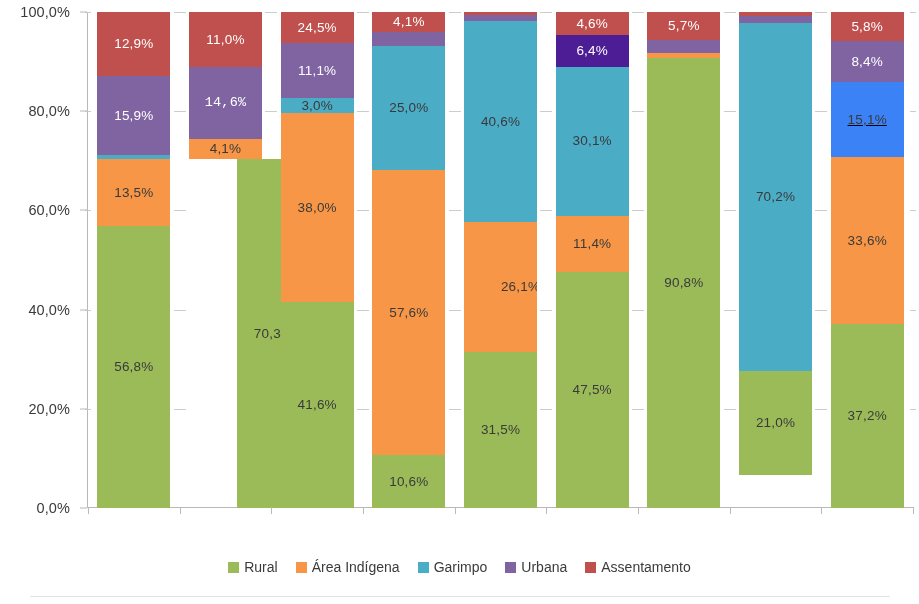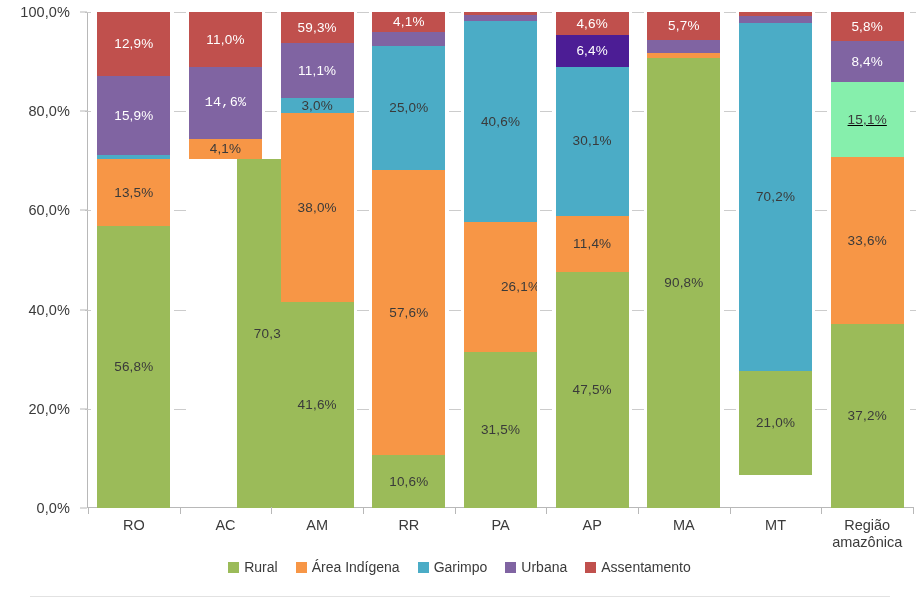--- a/index.html
+++ b/index.html
@@ -281,21 +281,21 @@
               <span class="seg-label lbl-dark">4,1%</span>
             </div>
             <div class="seg" style="background: rgb(155, 187, 89); height: 70.3%; margin-left: 48px;">
               <span class="seg-label lbl-dark">70,3%</span>
             </div>
           </div>
         </div>
         <div class="bar-slot">
           <div class="bar-stack">
             <div class="seg" style="background: rgb(192, 80, 77); height: 6.3%;">
-              <span class="seg-label lbl-light">59,3%</span>
+              <span class="seg-label lbl-light">24,5%</span>
             </div>
             <div class="seg" style="background: rgb(128, 100, 162); height: 11.1%;">
               <span class="seg-label lbl-light">11,1%</span>
             </div>
             <div class="seg" style="background: rgb(75, 172, 198); height: 3%;">
               <span class="seg-label lbl-dark">3,0%</span>
             </div>
             <div class="seg" style="background: rgb(247, 150, 70); height: 38%;">
               <span class="seg-label lbl-dark">38,0%</span>
             </div>
@@ -380,21 +380,21 @@
           </div>
         </div>
         <div class="bar-slot">
           <div class="bar-stack">
             <div class="seg" style="background: rgb(192, 80, 77); height: 5.8%;">
               <span class="seg-label lbl-light">5,8%</span>
             </div>
             <div class="seg" style="background: rgb(128, 100, 162); height: 8.4%;">
               <span class="seg-label lbl-light">8,4%</span>
             </div>
-            <div class="seg" style="background: #86efac; height: 15.1%; text-decoration: underline;">
+            <div class="seg" style="background: #3b82f6; height: 15.1%; text-decoration: underline;">
               <span class="seg-label lbl-dark">15,1%</span>
             </div>
             <div class="seg" style="background: rgb(247, 150, 70); height: 33.6%;">
               <span class="seg-label lbl-dark">33,6%</span>
             </div>
             <div class="seg" style="background: rgb(155, 187, 89); height: 37.2%;">
               <span class="seg-label lbl-dark">37,2%</span>
             </div>
           </div>
         </div>
@@ -405,32 +405,20 @@
         <div class="x-tick" style="left: 179.667px;"></div>
         <div class="x-tick" style="left: 271.333px;"></div>
         <div class="x-tick" style="left: 363px;"></div>
         <div class="x-tick" style="left: 454.667px;"></div>
         <div class="x-tick" style="left: 546.333px;"></div>
         <div class="x-tick" style="left: 638px;"></div>
         <div class="x-tick" style="left: 729.667px;"></div>
         <div class="x-tick" style="left: 821.333px;"></div>
         <div class="x-tick" style="left: 913px;"></div>
       </div>
-    <div class="x-axis" id="x-axis">
-        <div class="x-cat">RO</div>
-        <div class="x-cat">AC</div>
-        <div class="x-cat">AM</div>
-        <div class="x-cat">RR</div>
-        <div class="x-cat">PA</div>
-        <div class="x-cat">AP</div>
-        <div class="x-cat">MA</div>
-        <div class="x-cat">MT</div>
-        <div class="x-cat">Região
-amazônica</div>
-      </div>
   <div class="y-tick-mark" style="top: 12px;"></div>
       <div class="y-tick-mark" style="top: 111.2px;"></div>
       <div class="y-tick-mark" style="top: 210.4px;"></div>
       <div class="y-tick-mark" style="top: 309.6px;"></div>
       <div class="y-tick-mark" style="top: 408.8px;"></div>
       <div class="y-tick-mark" style="top: 508px;"></div>
     </div>
 
   <div class="legend" id="legend">
       <div class="legend-item">

